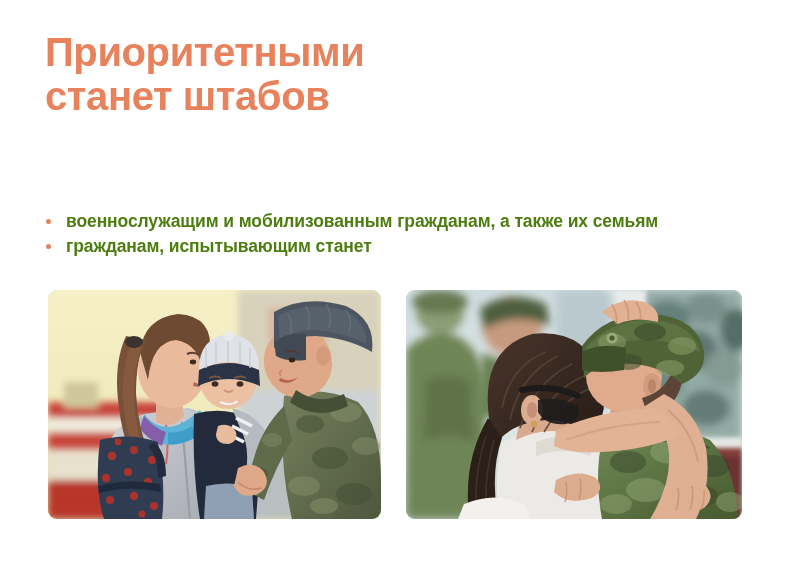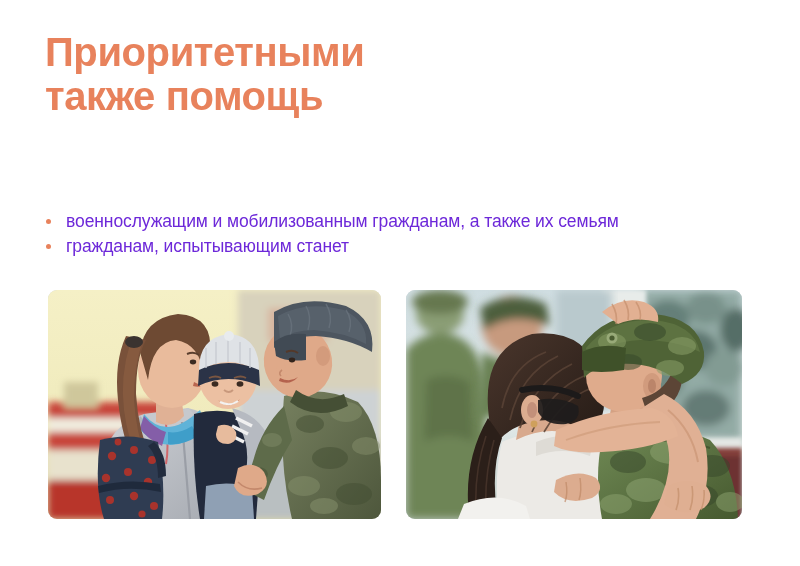--- a/index.html
+++ b/index.html
@@ -49,22 +49,22 @@
     width: 640px;
     list-style: none;
     margin: 0;
     padding: 0;
   }
   .bullet-item {
     position: relative;
     padding-left: 21px;
     font-size: 17.5px;
     line-height: 25px;
-    color: #6d28d9;
-    font-weight: 400;
+    color: #4d7c0f;
+    font-weight: 700;
     letter-spacing: -0.1px;
     margin-bottom: 0px;
   }
   .bullet-dot {
     position: absolute;
     left: 1px;
     top: 10px;
     width: 5px;
     height: 5px;
     border-radius: 50%;
@@ -96,21 +96,21 @@
     height: 100%;
   }
 </style>
 </head>
 <body>
 
 <div class="slide">
 
   <div class="title-block">
     <div class="title-line">Приоритетными</div>
-    <div class="title-line">также помощь</div>
+    <div class="title-line">станет штабов</div>
   </div>
 
   <ul class="bullets">
     <li class="bullet-item">
       <span class="bullet-dot"></span>
       <span>военнослужащим и мобилизованным гражданам, а также их семьям</span>
     </li>
     <li class="bullet-item">
       <span class="bullet-dot"></span>
       <span>гражданам, испытывающим станет</span>

